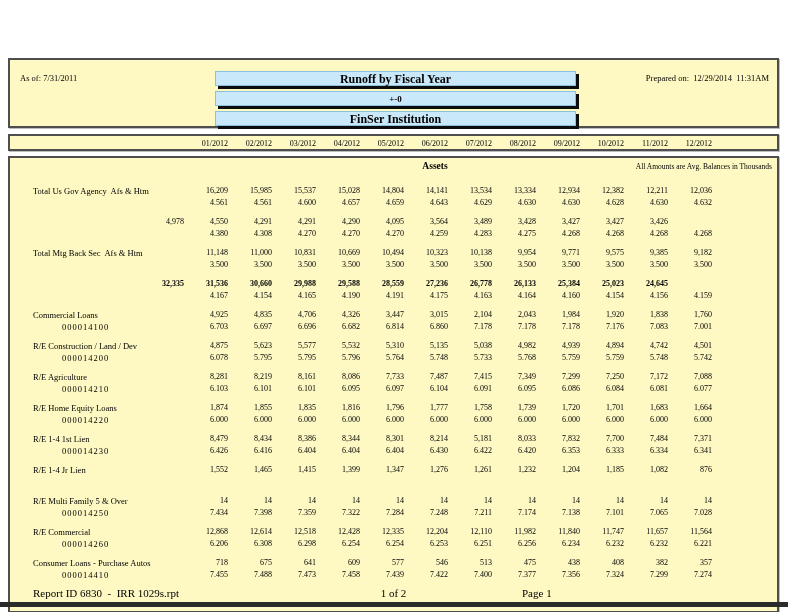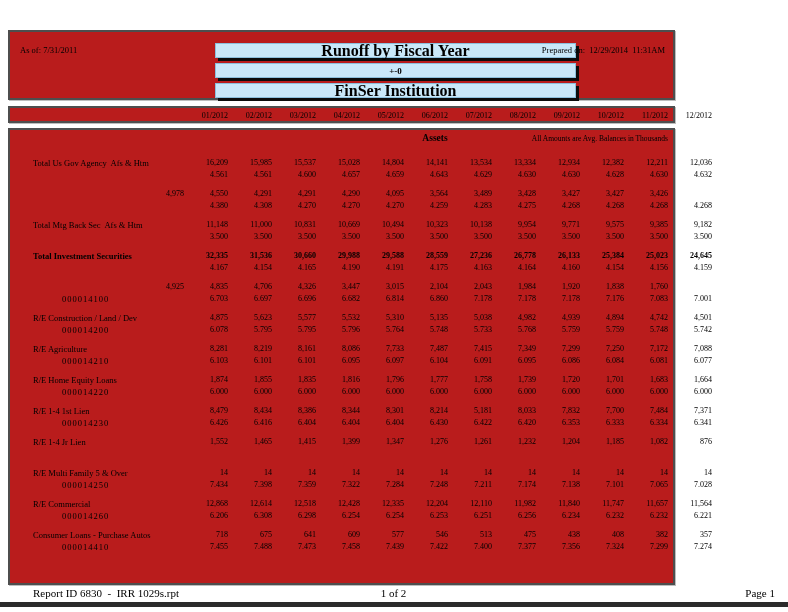--- a/index.html
+++ b/index.html
@@ -1,28 +1,28 @@
 <!DOCTYPE html>
 <html><head>
 <meta charset="utf-8">
 <style>
   * { margin:0; padding:0; box-sizing:border-box; }
   html,body { width:788px; height:612px; background:#ffffff; }
   body { font-family:"Liberation Serif", "DejaVu Serif", serif; color:#000; position:relative; overflow:hidden; }
 
-  .box { position:absolute; left:8px; width:667px; background:#b91c1c;
-         border:2px solid #4e4e4e; box-shadow:1px 1px 0 #bdbdbd; }
+  .box { position:absolute; left:8px; width:771px; background:#fef9c3;
+         border:2px solid #4e4e4e; box-shadow:1px 1px 0 #bdbdbd;margin-top:28px; }
 
   
   .header-box { top:30px; height:70px; }
   .as-of { position:absolute; left:10px; top:13px; font-size:8.5px; white-space:pre; }
   .prepared { position:absolute; right:8px; top:13px; font-size:8.5px; white-space:pre; }
   .titles { position:absolute; left:205px; top:11px; width:361px; display:flex; flex-direction:column; gap:5px; }
   .title-box { background:#c9e8f9; border:1px solid #8cc0dd; box-shadow:3px 3px 0 #0d0d0d;
-               text-align:center; font-weight:bold; font-size:16px; line-height:14px; height:15px; }
+               text-align:center; font-weight:bold; font-size:12px; line-height:14px; height:15px; }
   .title-box.small { font-size:9px; }
 
   
   .colheader-box { top:106px; height:17px; }
   .colheader-box .row-grid { margin-top:2px; }
   .colheader-box .cell { font-size:8px; }
 
   
   .table-box { top:128px; height:457px; }
   .section-line { position:relative; height:15px; margin-top:3px; }
@@ -38,21 +38,21 @@
 
   #table-rows { margin-top:9px; }
   .account { height:24px; margin-bottom:7px; }
   .account.bold .balance-line .cell { font-weight:bold; }
 
   
   .footer { position:absolute; top:587px; left:8px; width:771px;
             display:grid; grid-template-columns:1fr 1fr 1fr; font-size:11px; }
   .footer .f-left  { text-align:left; padding-left:25px; white-space:pre; }
   .footer .f-mid   { text-align:center; }
-  .footer .f-right { text-align:right; padding-right:4px; }
+  .footer .f-right { text-align:left; padding-right:4px; }
 
   .bottom-bar { position:absolute; top:602px; left:0; width:788px; height:5px; background:#2b2b2b; }
 </style>
 </head>
 <body>
 
 <div class="box header-box">
   <div class="as-of">As of: 7/31/2011</div>
   <div class="titles">
     <div class="title-box">Runoff by Fiscal Year</div>
@@ -176,21 +176,20 @@
           <div class="cell num">3.500</div>
           <div class="cell num">3.500</div>
           <div class="cell num">3.500</div>
           <div class="cell num">3.500</div>
           <div class="cell num">3.500</div>
           <div class="cell num">3.500</div>
         </div>
       </div>
       <div class="account bold">
         <div class="row-grid balance-line">
-          <div class="cell label">Total Investment Securities</div>
           <div class="cell num">32,335</div>
           <div class="cell num">31,536</div>
           <div class="cell num">30,660</div>
           <div class="cell num">29,988</div>
           <div class="cell num">29,588</div>
           <div class="cell num">28,559</div>
           <div class="cell num">27,236</div>
           <div class="cell num">26,778</div>
           <div class="cell num">26,133</div>
           <div class="cell num">25,384</div>
@@ -208,20 +207,21 @@
           <div class="cell num">4.163</div>
           <div class="cell num">4.164</div>
           <div class="cell num">4.160</div>
           <div class="cell num">4.154</div>
           <div class="cell num">4.156</div>
           <div class="cell num">4.159</div>
         </div>
       </div>
       <div class="account">
         <div class="row-grid balance-line">
+          <div class="cell label">Commercial Loans</div>
           <div class="cell num">4,925</div>
           <div class="cell num">4,835</div>
           <div class="cell num">4,706</div>
           <div class="cell num">4,326</div>
           <div class="cell num">3,447</div>
           <div class="cell num">3,015</div>
           <div class="cell num">2,104</div>
           <div class="cell num">2,043</div>
           <div class="cell num">1,984</div>
           <div class="cell num">1,920</div>

